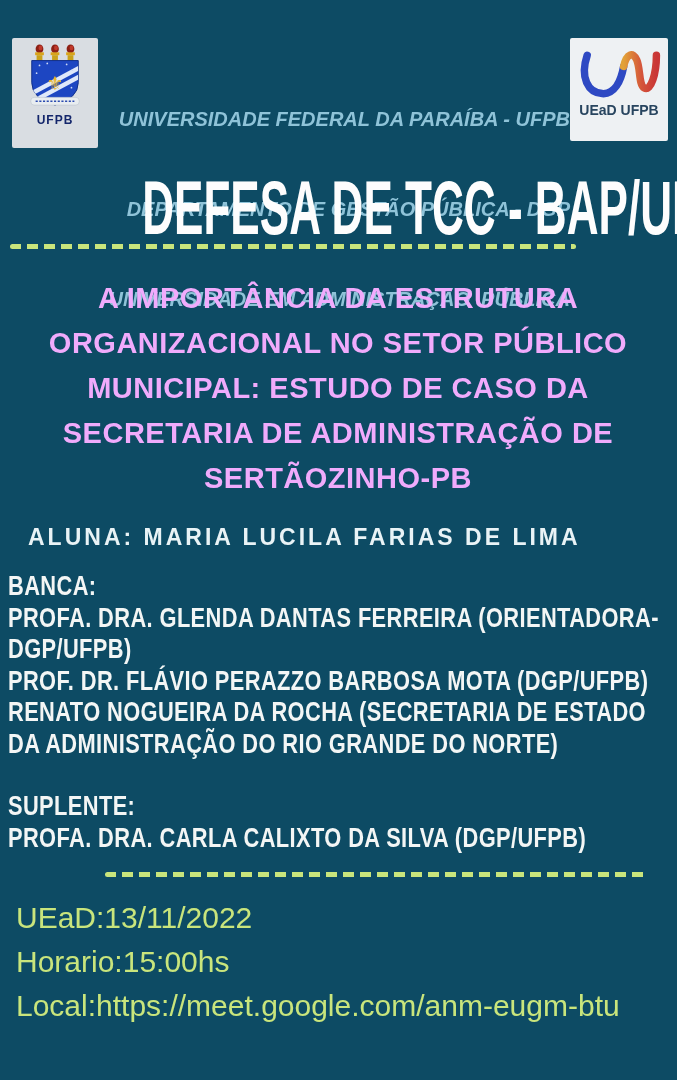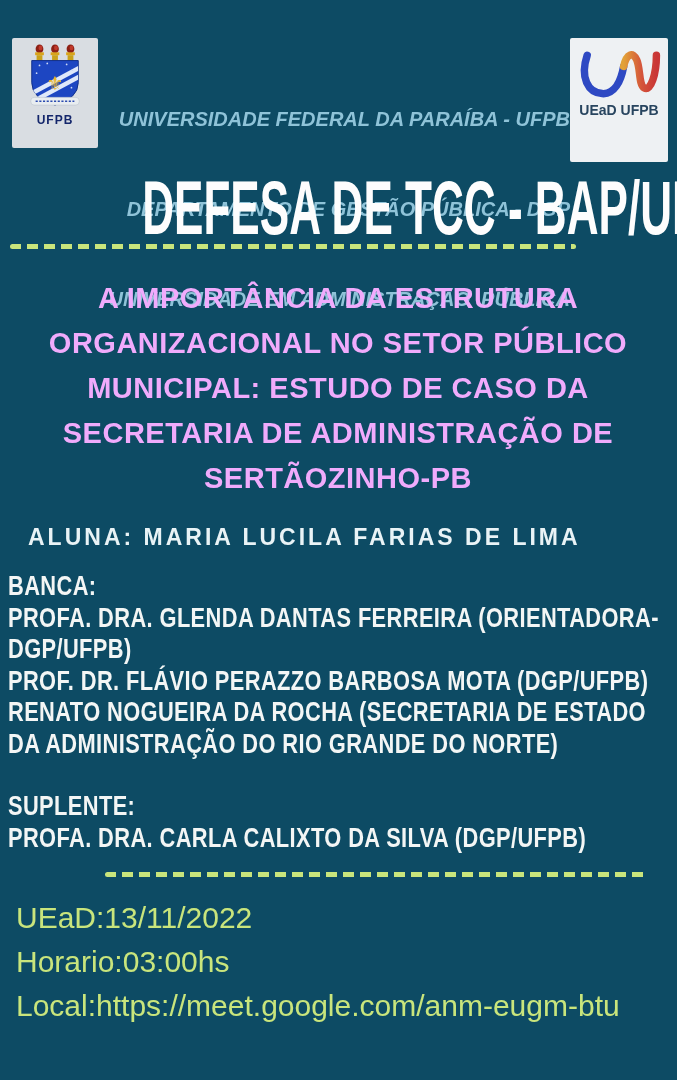--- a/index.html
+++ b/index.html
@@ -3,21 +3,21 @@
 <meta charset="utf-8">
 <style>
   html,body{margin:0;padding:0;background:#0d4b64;}
   .poster{
     position:relative;width:677px;height:1080px;background:#0d4b64;
     overflow:hidden;font-family:"Liberation Sans",sans-serif;
   }
   
   .logo-card{position:absolute;display:flex;flex-direction:column;align-items:center;border-radius:2px;}
   .ufpb-card{left:12px;top:38px;width:86px;height:110px;background:#d9dde2;}
-  .uead-card{left:570px;top:38px;width:98px;height:124px;background:#eef1f3;}
+  .uead-card{left:570px;top:38px;width:98px;height:103px;background:#eef1f3;}
   .ufpb-card svg{margin-top:5px;}
   .uead-card svg{margin-top:6px;}
   .ufpb-label{color:#14266b;font-weight:bold;font-size:12px;letter-spacing:1px;line-height:18px;}
   .uead-label{color:#28455f;font-weight:bold;font-size:14px;line-height:16px;}
   
   .header-lines{
     position:absolute;left:100px;top:44px;width:470px;text-align:right;
     color:#8fc3d8;font-style:italic;font-weight:bold;font-size:20px;line-height:30px;
     white-space:pre-wrap;
   }
@@ -155,20 +155,20 @@
     <div>PROFA. DRA. CARLA CALIXTO DA SILVA (DGP/UFPB)</div>
   </section>
 
   <div class="dash dash-bottom"></div>
 
   <section class="details">
     <div class="row">
       <span>UEaD:</span><span>13/11/2022</span>
     </div>
     <div class="row">
-      <span>Horario:</span><span>03:00hs</span>
+      <span>Horario:</span><span>15:00hs</span>
     </div>
     <div class="row">
       <span>Local:</span><span>https://meet.google.com/anm-eugm-btu</span>
     </div>
   </section>
 
 </div>
 
 </body></html>

